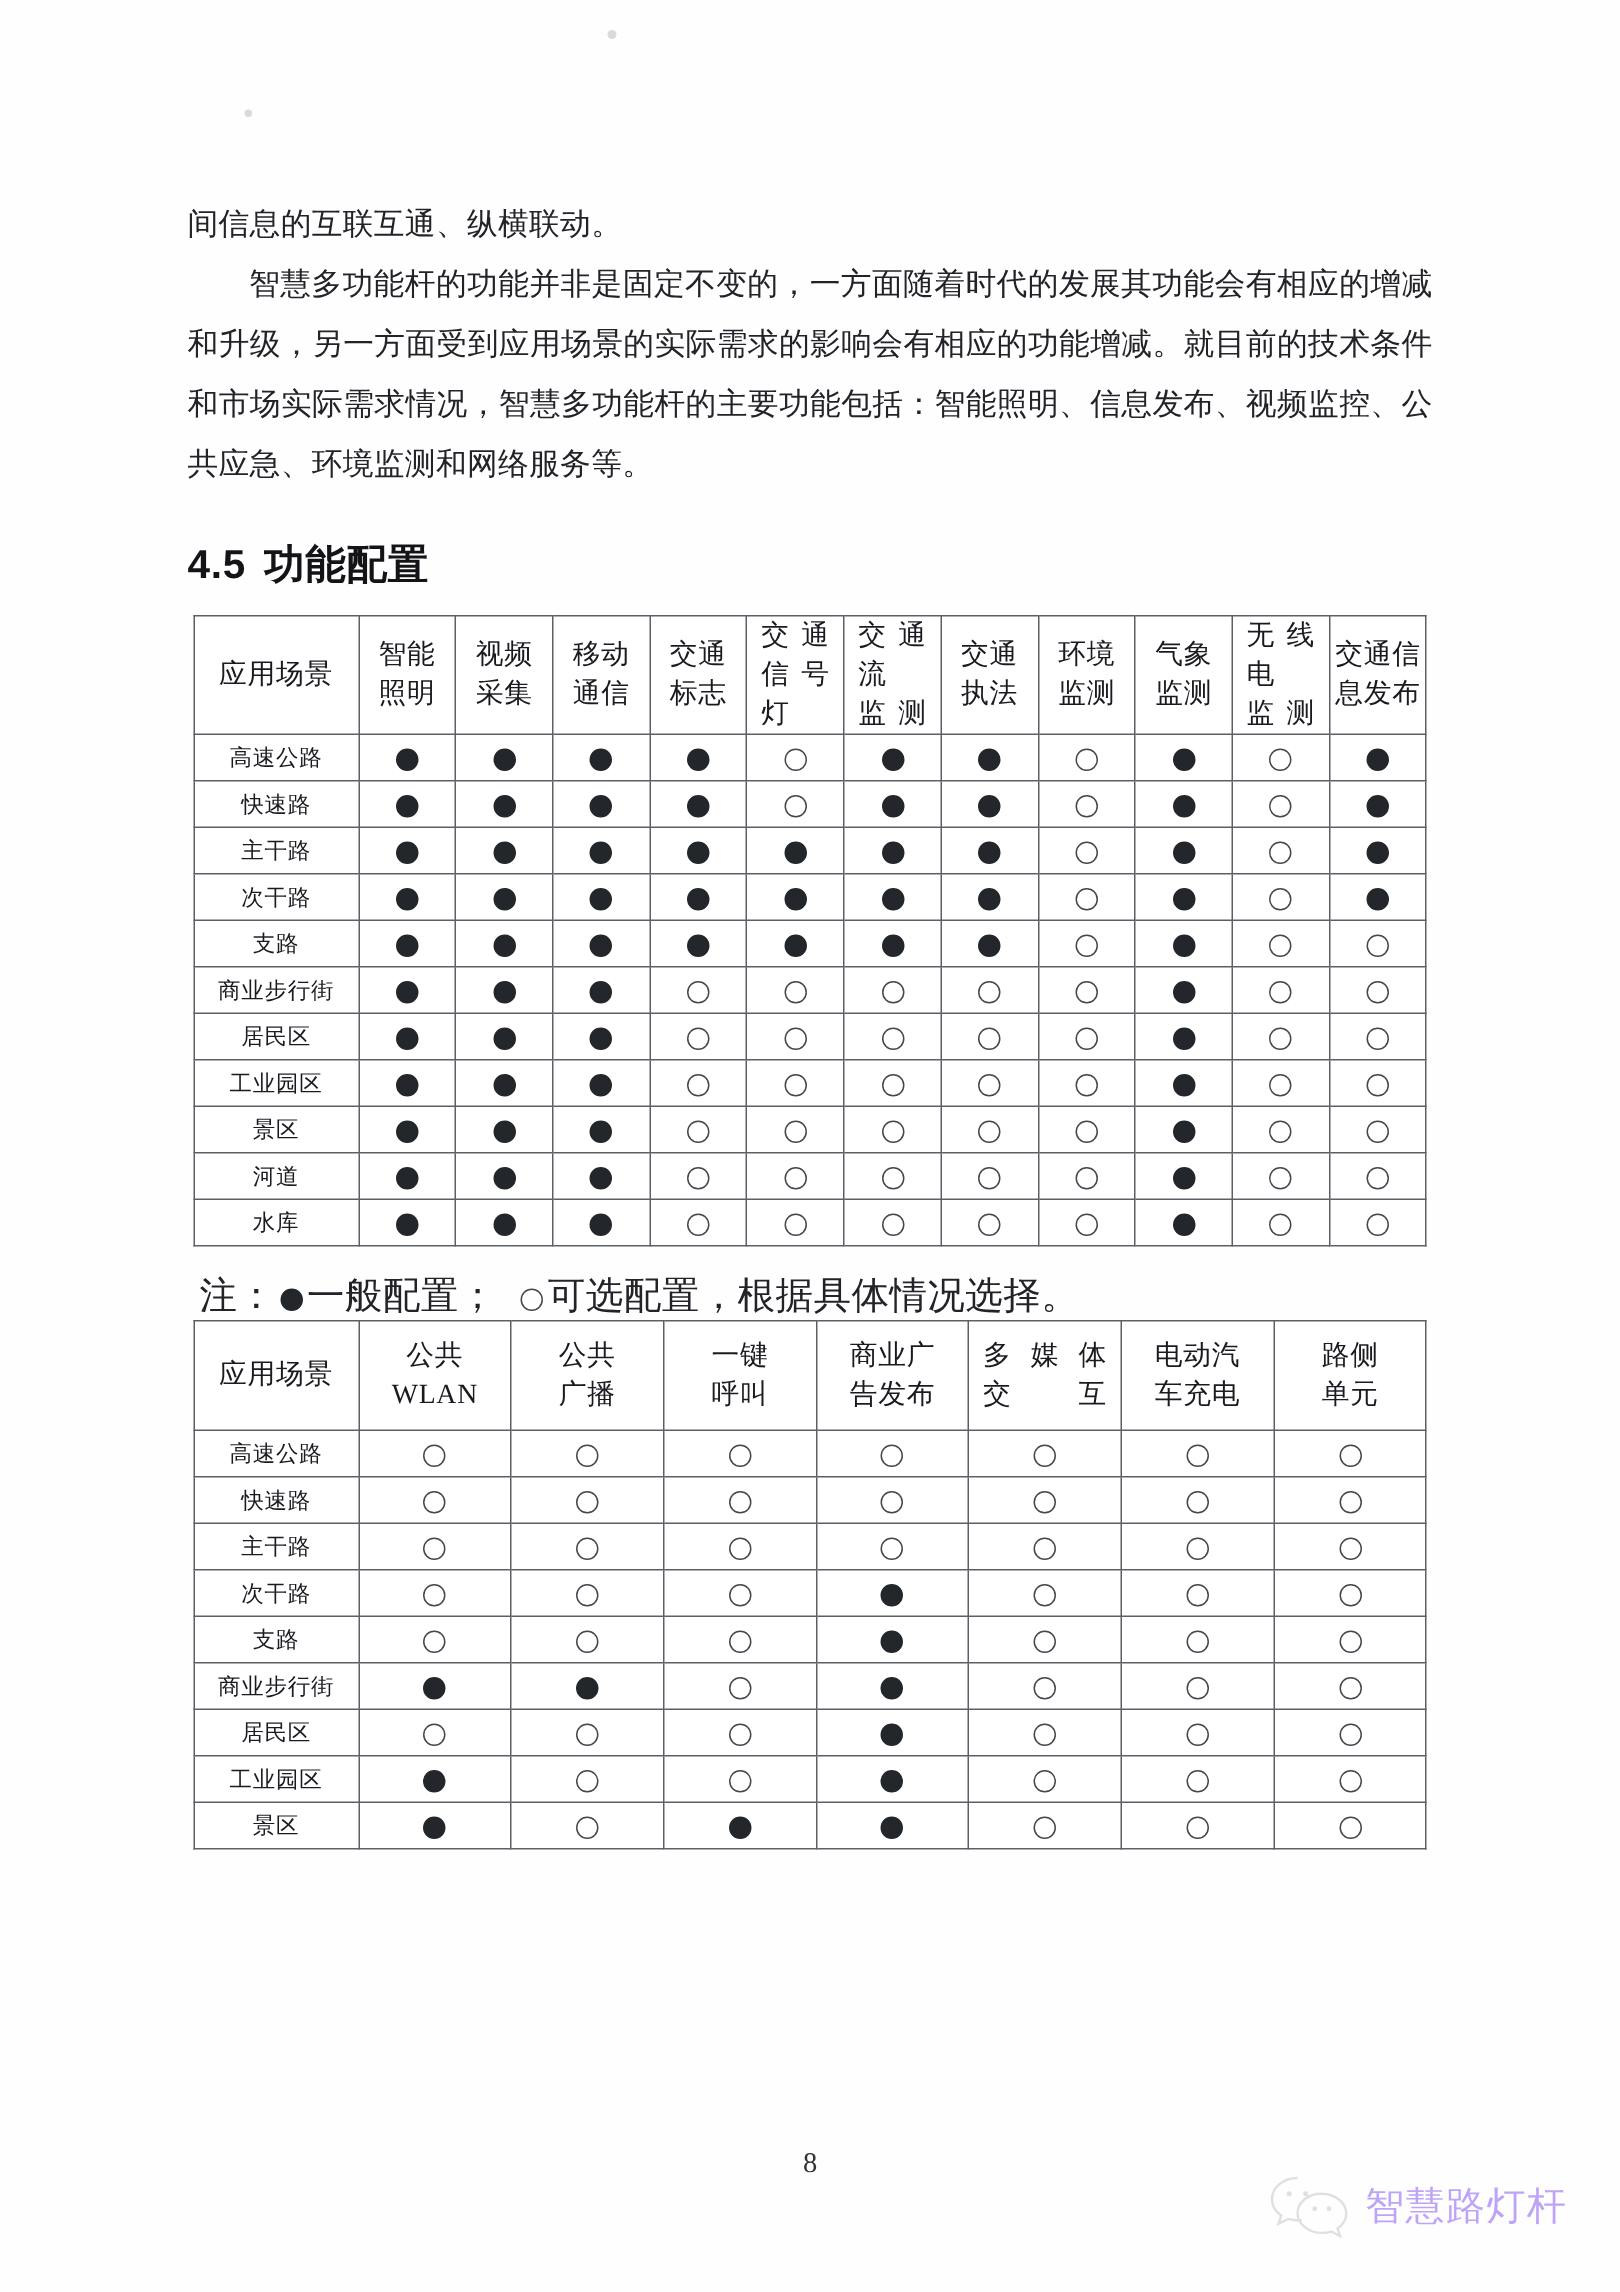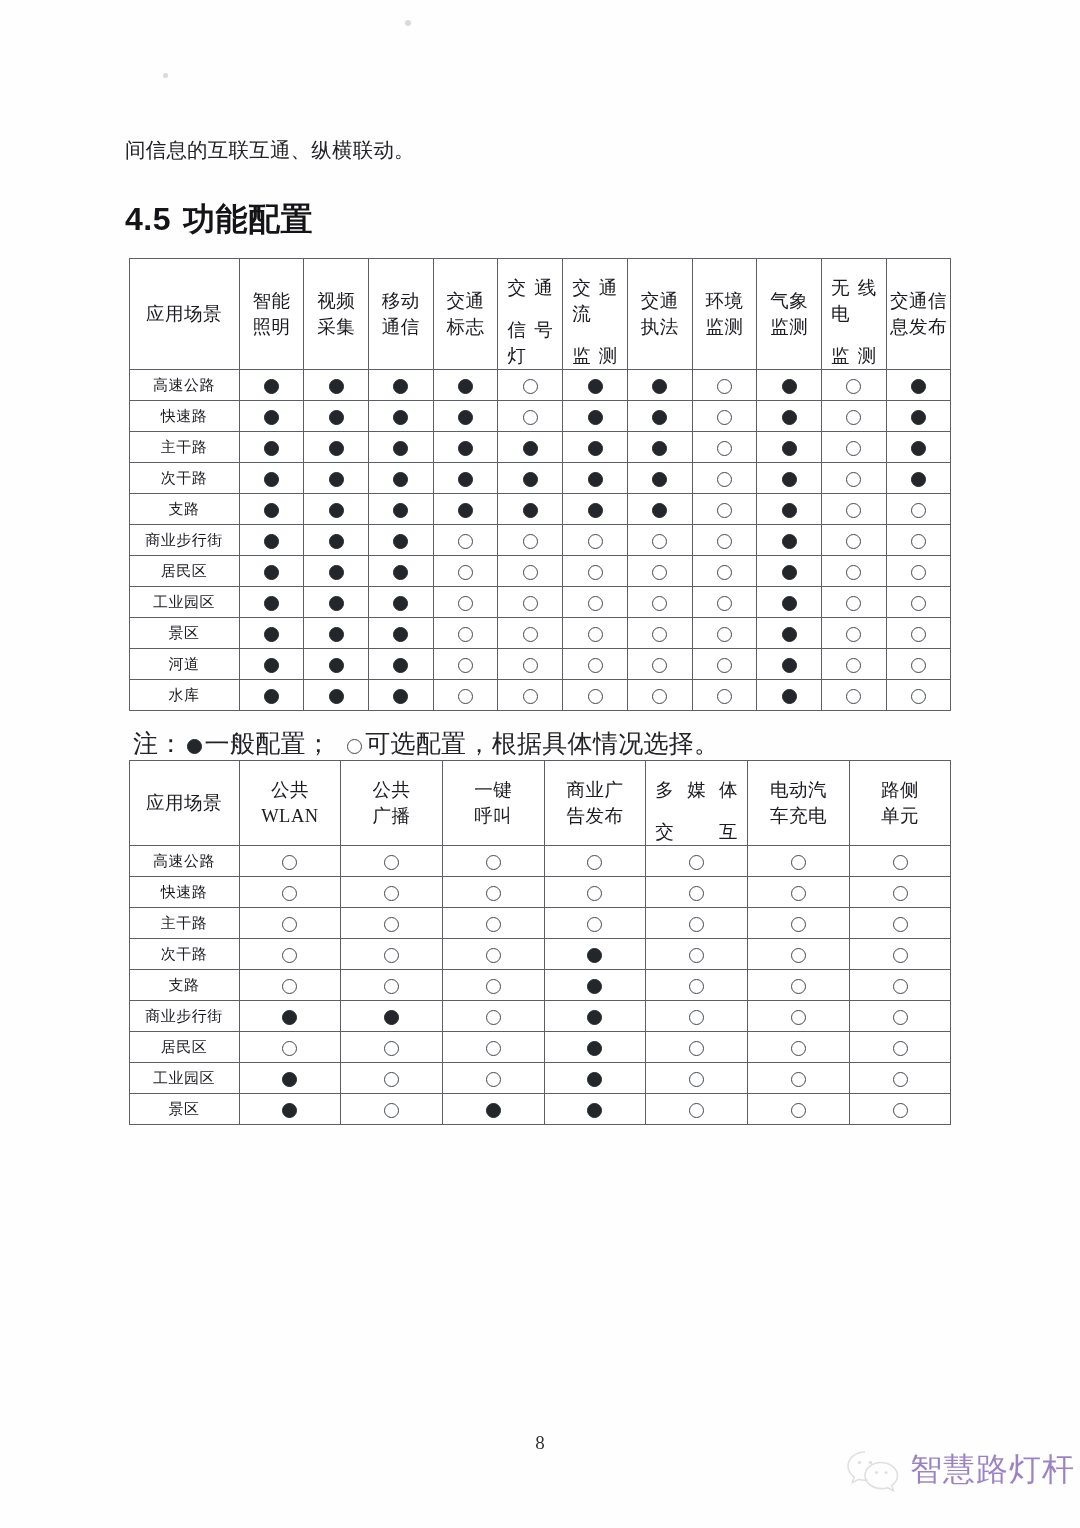--- a/index.html
+++ b/index.html
@@ -36,21 +36,21 @@
     letter-spacing: 0.2px;
     text-align: justify;
     color: #222228;
     margin: 0;
   }
   .para.indent { text-indent: 2em; }
   .para + .para { margin-top: 0px; }
 
   
   .heading {
-    font-size: 32px;
+    font-size: 27px;
     font-weight: bold;
     letter-spacing: 0.5px;
     color: #141418;
     margin: 28px 0 16px 0;
     font-family: "Liberation Sans", "DejaVu Sans", sans-serif;
   }
   .heading .num { margin-right: 12px; }
 
   
   .table-caption {
@@ -83,21 +83,20 @@
     color: #1a1a20;
     letter-spacing: 0.5px;
   }
   table.cfg thead th .l1 { display:block;text-align:center; }
   table.cfg thead th .l2 { display:block; }
   table.cfg thead th .spread {
     display:block;
     text-align: justify;
     text-align-last: justify;
     padding: 0 9px;
-    margin-top: 16px;
   }
   table.cfg tbody td {
     height: 30px;
     font-size: 18px;
   }
   table.cfg tbody td.rowlabel {
     font-size: 15px;
     letter-spacing: 0.5px;
     color: #1a1a20;
   }
@@ -134,22 +133,22 @@
   .watermark {
     position: absolute;
     left: 845px;
     top: 1448px;
     display: flex;
     align-items: center;
     gap: 9px;
     opacity: 0.55;
   }
   .watermark .wm-text {
-    font-size: 32px;
-    color: #4c1d95;
+    font-size: 26px;
+    color: #8b5cf6;
     letter-spacing: 1px;
     font-family: "Liberation Sans", "DejaVu Sans", sans-serif;
   }
   .wechat-icon svg { display:block; }
   .speck {
     position: absolute;
     background: #d9dade;
     border-radius: 50%;
   }
 </style>
@@ -158,20 +157,21 @@
 
 <div class="page">
 
   <div class="speck" style="left:405px;top:20px;width:6px;height:6px;"></div>
   <div class="speck" style="left:163px;top:73px;width:5px;height:5px;"></div>
 
   <div class="content">
 
     <p class="para">间信息的互联互通、纵横联动。</p>
 
+    <p class="para indent">智慧多功能杆的功能并非是固定不变的，一方面随着时代的发展其功能会有相应的增减和升级，另一方面受到应用场景的实际需求的影响会有相应的功能增减。就目前的技术条件和市场实际需求情况，智慧多功能杆的主要功能包括：智能照明、信息发布、视频监控、公共应急、环境监测和网络服务等。</p>
 
     <h2 class="heading">
       <span class="num">4.5</span><span>功能配置</span>
     </h2>
 
 
 
     <table class="cfg t1" id="table-4-1">
       <colgroup>
           <col class="c0">

